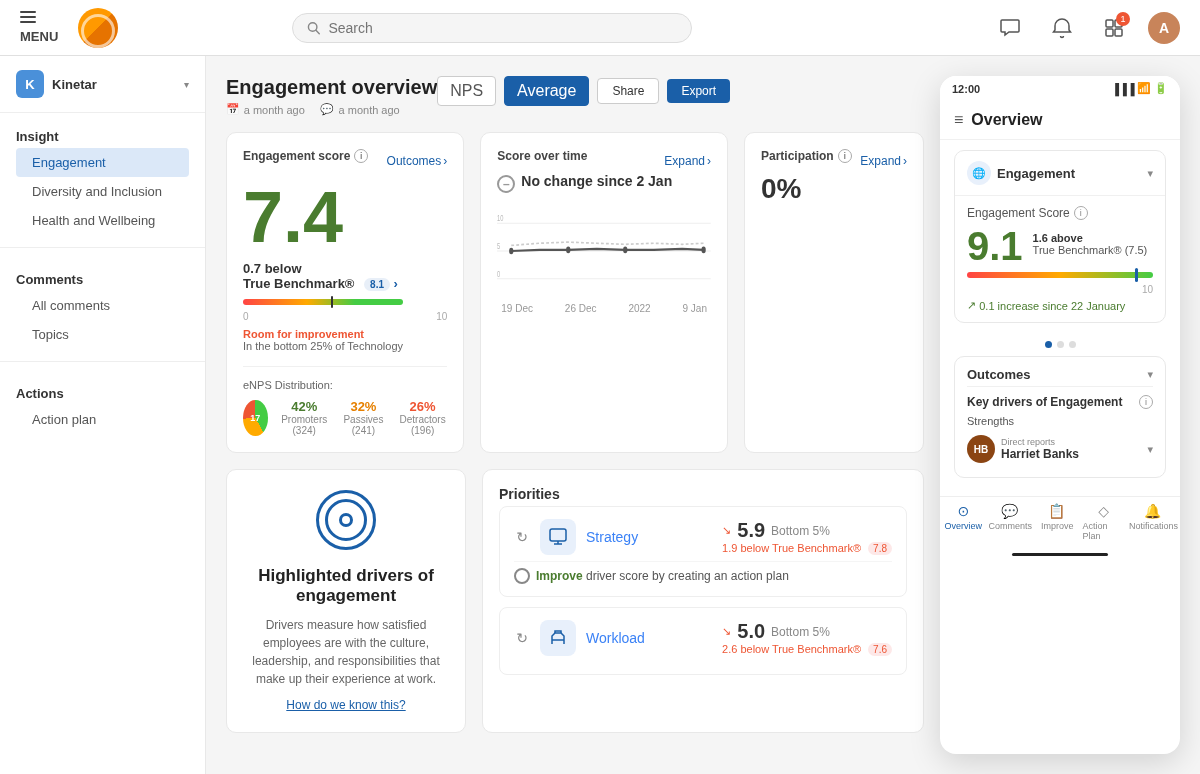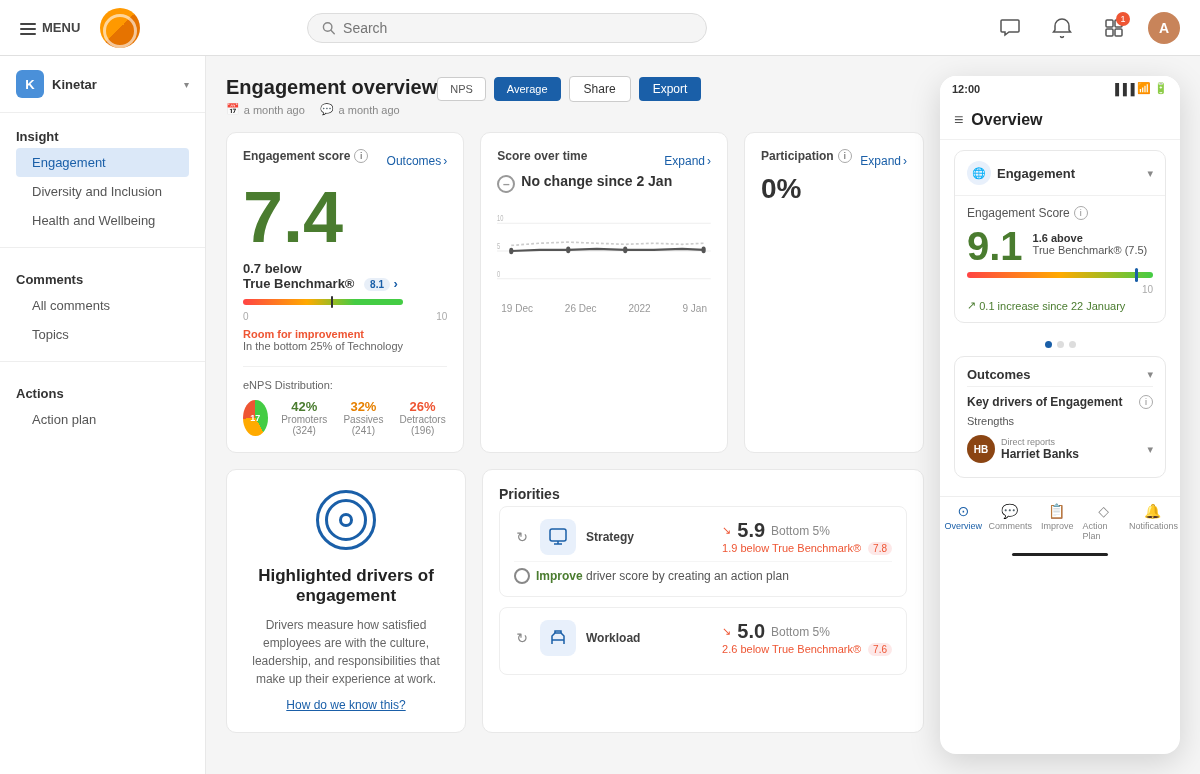--- a/index.html
+++ b/index.html
@@ -1,20 +1,20 @@
 <!DOCTYPE html>
 <html><head>
   <meta charset="utf-8">
   <style>
     * { box-sizing: border-box; margin: 0; padding: 0; }
     body { font-family: -apple-system, BlinkMacSystemFont, 'Segoe UI', sans-serif; background: #f5f5f5; color: #333; font-size: 13px; }
 
     
     .top-nav { display: flex; align-items: center; background: #fff; height: 56px; padding: 0 20px; border-bottom: 1px solid #e0e0e0; position: relative; z-index: 10; }
-    .menu-btn { display: flex; align-items: flex-end; gap: 6px; font-weight: 600; font-size: 13px; color: #444; cursor: pointer; margin-right: 20px; }
+    .menu-btn { display: flex; align-items: flex-start; gap: 6px; font-weight: 600; font-size: 13px; color: #444; cursor: pointer; margin-right: 20px; flex-direction: column; }
     .menu-icon { display: flex; flex-direction: column; gap: 3px; }
     .menu-icon span { display: block; width: 16px; height: 2px; background: #444; border-radius: 1px; }
     .logo { width: 40px; height: 40px; background: linear-gradient(135deg, #f90 50%, #e67300 50%); border-radius: 50%; display: flex; align-items: center; justify-content: center; color: white; font-weight: 900; font-size: 18px; margin-right: 24px; position: relative; }
     .logo::after { content: ''; position: absolute; top: 6px; left: 50%; transform: translateX(-50%); width: 28px; height: 28px; border: 3px solid rgba(255,255,255,0.6); border-radius: 50%; }
     .search-bar { flex: 1; max-width: 400px; margin: 0 auto; display: flex; align-items: center; background: #f5f5f5; border: 1px solid #ddd; border-radius: 20px; padding: 6px 14px; gap: 8px; }
     .search-bar input { border: none; background: transparent; outline: none; font-size: 14px; color: #666; width: 100%; }
     .nav-icons { margin-left: auto; display: flex; align-items: center; gap: 16px; }
     .nav-icon-btn { width: 36px; height: 36px; display: flex; align-items: center; justify-content: center; cursor: pointer; position: relative; }
     .badge { position: absolute; top: 2px; right: 2px; background: #e53; color: white; border-radius: 50%; width: 14px; height: 14px; font-size: 9px; display: flex; align-items: center; justify-content: center; }
     .avatar { width: 32px; height: 32px; border-radius: 50%; background: #c8845a; overflow: hidden; display: flex; align-items: center; justify-content: center; color: white; font-weight: 600; font-size: 14px; }
@@ -37,21 +37,21 @@
     
     .main { flex: 1; overflow-y: auto; padding: 20px; display: flex; gap: 16px; }
     .main-content { flex: 1; min-width: 0; }
 
     
     .page-header { margin-bottom: 16px; display: flex; align-items: flex-start; justify-content: flex-start; }
     .page-title { font-size: 20px; font-weight: 600; color: #222; }
     .page-meta { display: flex; align-items: center; gap: 16px; margin-top: 4px; font-size: 11px; color: #888; }
     .page-meta span { display: flex; align-items: center; gap: 4px; }
     .header-actions { display: flex; align-items: center; gap: 8px; }
-    .btn-toggle { padding: 5px 12px; border-radius: 4px; border: 1px solid #ccc; font-size: 11px; cursor: pointer; background: #fff; color: #555; }
+    .btn-toggle { padding: 5px 12px; border-radius: 4px; border: 1px solid #ccc; font-size: 16px; cursor: pointer; background: #fff; color: #555; }
     .btn-toggle.active { background: #1a5fa8; color: white; border-color: #1a5fa8; }
     .btn-share { padding: 5px 14px; border-radius: 4px; border: 1px solid #ccc; font-size: 12px; cursor: pointer; background: #fff; color: #333; }
     .btn-export { padding: 5px 14px; border-radius: 4px; border: none; font-size: 12px; cursor: pointer; background: #1a5fa8; color: white; }
 
     
     .cards-row { display: flex; gap: 16px; margin-bottom: 16px; }
     .card { background: #fff; border-radius: 10px; border: 1px solid #e8e8e8; padding: 16px; }
     .card-title { font-size: 12px; font-weight: 600; color: #444; margin-bottom: 10px; display: flex; align-items: center; gap: 4px; }
     .info-icon { width: 14px; height: 14px; border-radius: 50%; border: 1px solid #aaa; display: inline-flex; align-items: center; justify-content: center; font-size: 9px; color: #888; cursor: pointer; }
 
@@ -100,21 +100,21 @@
     .drivers-desc { font-size: 12px; color: #666; text-align: center; line-height: 1.5; margin-bottom: 10px; }
     .drivers-link { font-size: 12px; color: #1a5fa8; text-decoration: underline; cursor: pointer; }
 
     
     .priorities-card { flex: 1; background: #fff; border-radius: 10px; border: 1px solid #e8e8e8; padding: 16px; }
     .priorities-title { font-size: 14px; font-weight: 600; color: #333; margin-bottom: 4px; }
     .priorities-sub { font-size: 12px; color: #888; margin-bottom: 12px; }
     .priority-item { border: 1px solid #eee; border-radius: 8px; padding: 12px 14px; margin-bottom: 10px; }
     .priority-header { display: flex; align-items: center; gap: 10px; margin-bottom: 6px; }
     .priority-icon { width: 36px; height: 36px; background: #e8f0fb; border-radius: 8px; display: flex; align-items: center; justify-content: center; flex-shrink: 0; }
-    .priority-name { font-size: 12px; font-weight: 700; color: #404040; flex: 1; }
+    .priority-name { font-size: 14px; font-weight: 400; color: #3b82f6; flex: 1; }
     .priority-score { font-size: 20px; font-weight: 700; color: #333; }
     .priority-bottom-pct { font-size: 12px; color: #888; }
     .priority-benchmark { font-size: 11px; color: #e53; }
     .priority-benchmark .bench-badge { display: inline-flex; background: #fde8e8; color: #e53; border-radius: 8px; padding: 1px 5px; font-size: 10px; margin-left: 4px; }
     .priority-action { display: flex; align-items: center; gap: 6px; font-size: 12px; color: #555; margin-top: 6px; padding-top: 6px; border-top: 1px solid #f5f5f5; }
     .action-circle { width: 16px; height: 16px; border-radius: 50%; border: 2px solid #888; display: flex; align-items: center; justify-content: center; flex-shrink: 0; }
     .improve-text { color: #4a7c2f; font-weight: 600; }
     .refresh-icon { width: 16px; height: 16px; display: flex; align-items: center; justify-content: center; color: #888; font-size: 14px; cursor: pointer; }
 
     

